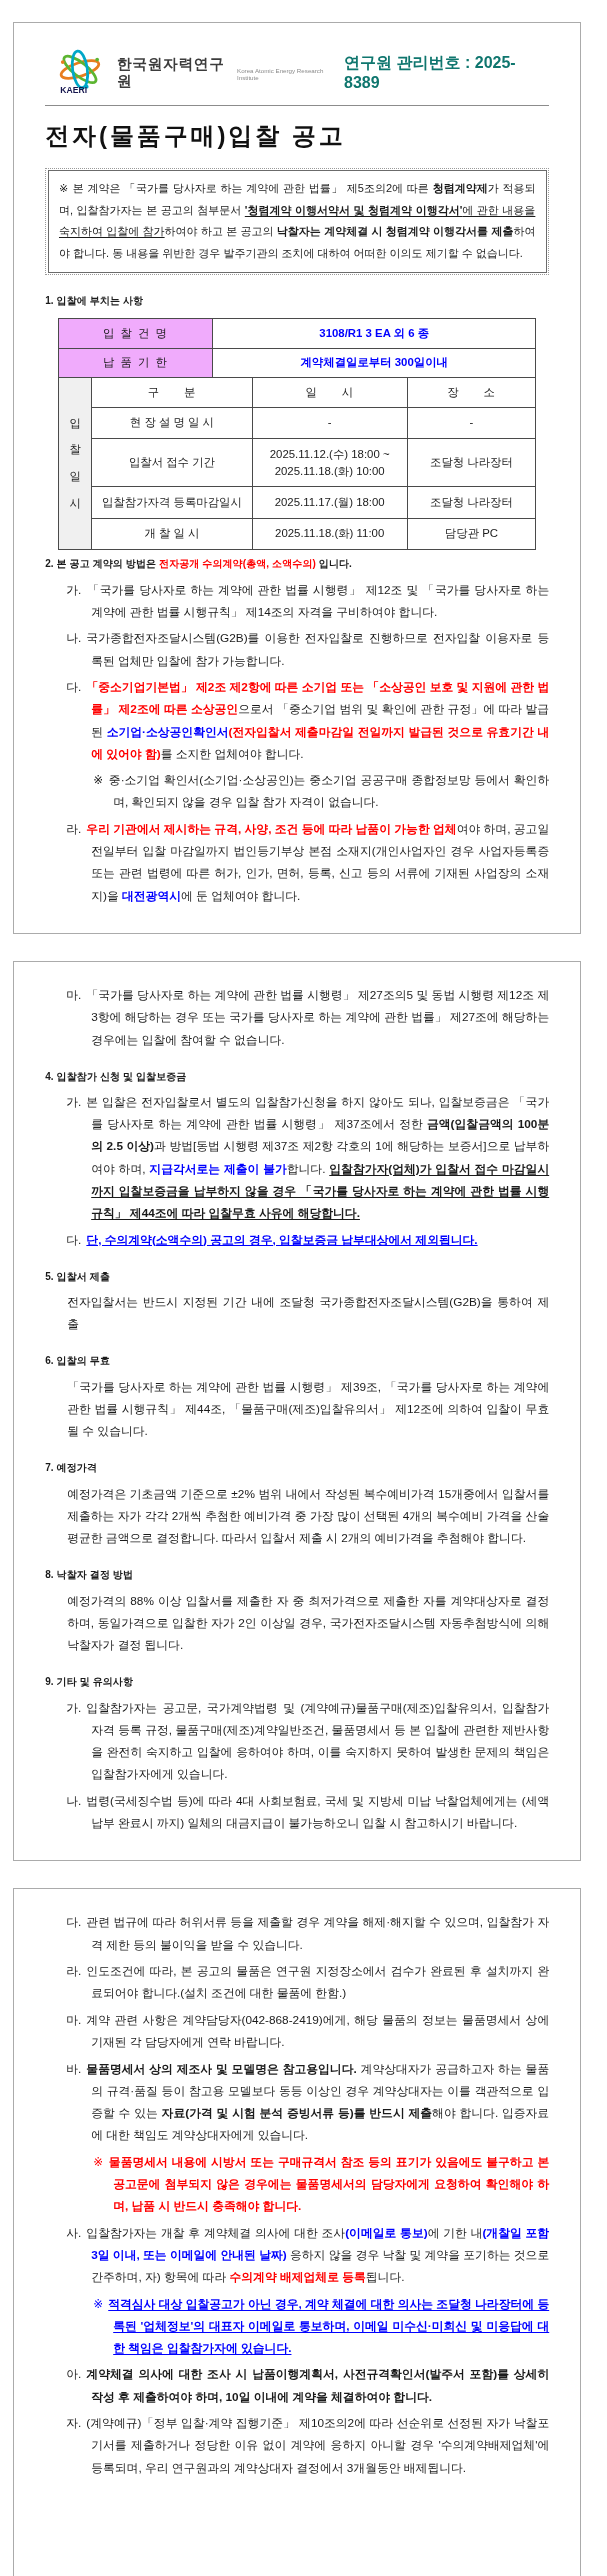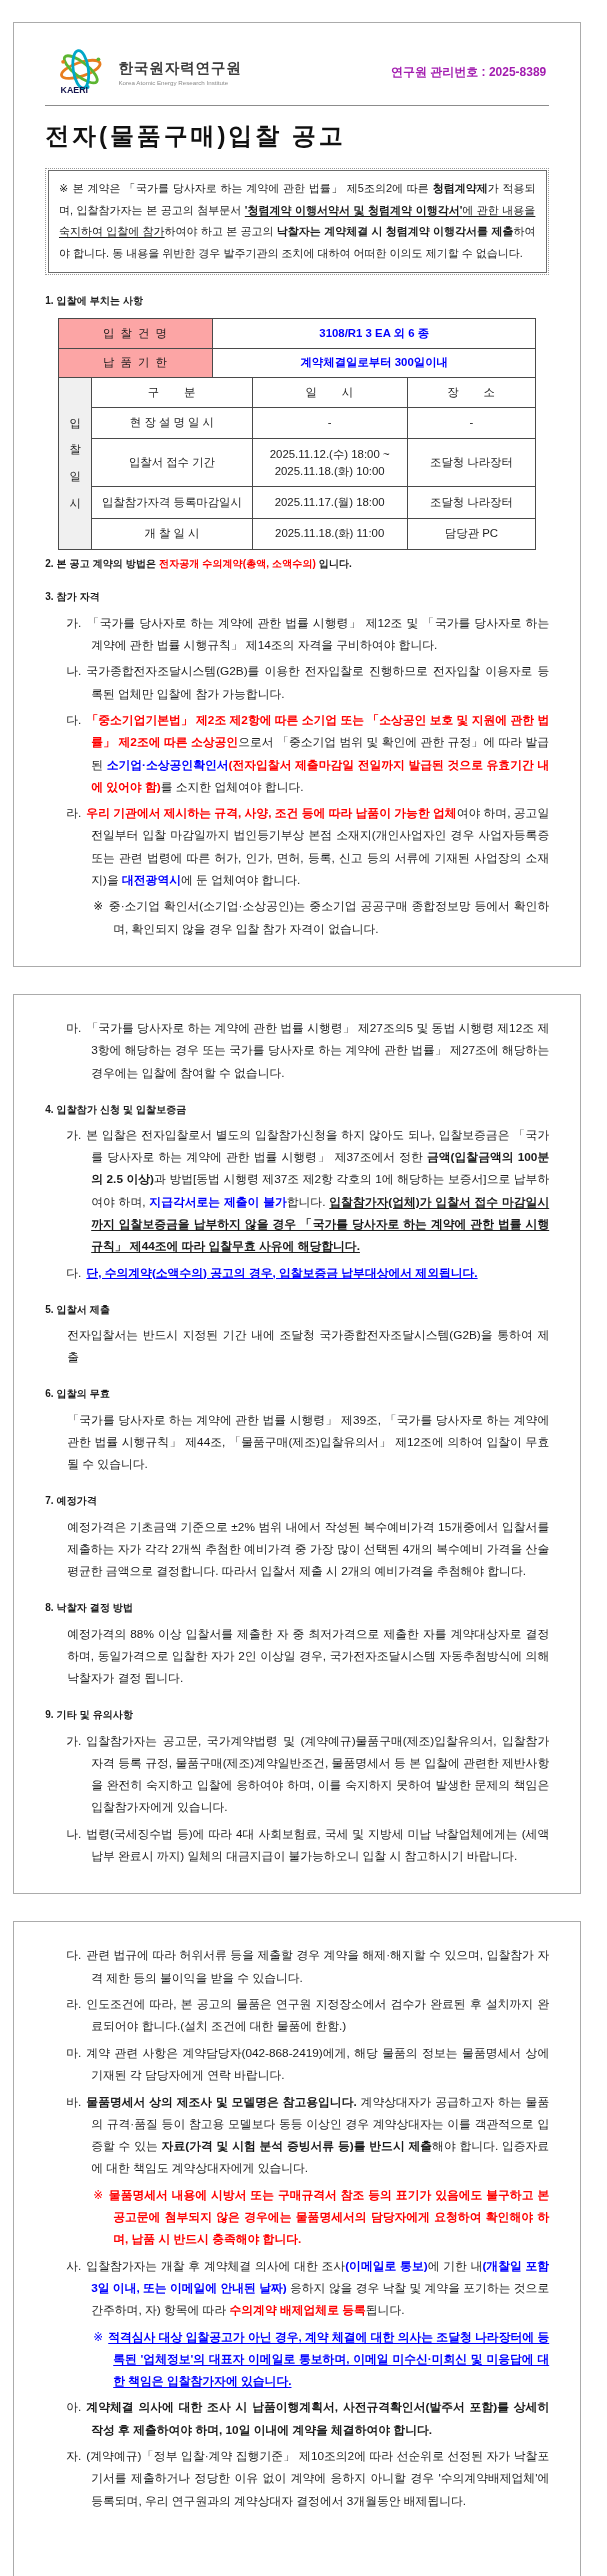--- a/index.html
+++ b/index.html
@@ -7,24 +7,24 @@
   .doc-wrap{padding-top:22px;padding-bottom:17.6px;}
   .page{box-sizing:border-box;width:568px;margin:0 0 27px 13.2px;border:0.7px solid #ababab;background:#fff;padding:20.6px 31px 22px 31px;}
   .page:last-child{margin-bottom:0;}
   #page-1{min-height:822px;}
   #page-2{min-height:831px;}
   #page-3{min-height:829px;}
 
   
   .logo-row{display:flex;justify-content:space-between;align-items:center;padding:5.9px 2.9px 7.4px 2.9px;}
   .logo-group{display:flex;align-items:center;gap:7.4px;}
-  .org-names{display:flex;flex-direction:column;line-height:1.15;}
+  .org-names{display:flex;flex-direction:row;line-height:1.15;align-items:center;}
   .org-kr{font-size:14.7px;font-weight:bold;color:#3c3c3c;letter-spacing:0.7px;}
   .org-en{font-size:6.2px;color:#8a8a8a;margin-top:1.5px;}
-  .mgmt-no{font-size:12px;font-weight:bold;color:#a21caf;}
+  .mgmt-no{font-size:16px;font-weight:bold;color:#0f766e;}
   .header-rule{border-top:1.5px solid #8c8c8c;margin:1.5px 0 13.2px 0;}
   .doc-title{text-align:left;font-size:24px;font-weight:bold;letter-spacing:2.9px;margin:4.4px 0 16px 0;color:#111;}
 
   
   .notice-outer{border:1.5px dotted #9a9a9a;padding:1.5px;margin:0 0 19px 0;}
   .notice-box{border:0.7px solid #6b6b6b;padding:7.4px 10.3px;font-size:11px;line-height:1.95;text-align:justify;}
 
   
   .sec-h{font-size:10px;font-weight:bold;margin:19px 0 7.4px 0;letter-spacing:0.1px;}
   .blocks > .sec-h:first-child{margin-top:4.4px;}
@@ -32,21 +32,21 @@
   .para .hang{margin-right:5.1px;}
   .para.lv1{padding-left:46px;text-indent:-25px;}
   .para.lv2{padding-left:68px;text-indent:-20px;}
   .para.plain{padding-left:22px;text-indent:0;}
   .b{font-weight:bold;}
   .u{text-decoration:underline;text-underline-offset:2.2px;}
 
   
   .btable{width:476px;margin:10.3px auto 7.4px auto;border:1.5px solid #4a4a4a;font-size:11.4px;}
   .bt-row{display:flex;border-bottom:0.7px solid #4a4a4a;}
-  .bt-row .lbl{width:153px;background:#fca5a5;text-align:center;padding:6.6px 0;border-right:0.7px solid #4a4a4a;letter-spacing:1.5px;}
+  .bt-row .lbl{width:153px;background:#f0abfc;text-align:center;padding:6.6px 0;border-right:0.7px solid #4a4a4a;letter-spacing:1.5px;}
   .bt-row .val{flex:1;text-align:center;padding:6.6px 0;color:var(--blue,#0000ff);font-weight:bold;}
   .bt-main{display:flex;}
   .vlabel{width:32px;background:#f0f0f0;border-right:0.7px solid #4a4a4a;display:flex;flex-direction:column;align-items:center;justify-content:center;gap:11.8px;font-size:11.4px;padding:8.8px 0;}
   .bt-grid{flex:1;display:grid;grid-template-columns:36% 35% 29%;}
   .bt-grid .cell{display:flex;align-items:center;justify-content:center;text-align:center;padding:6.6px 2.9px;white-space:pre-line;border-top:0.7px solid #4a4a4a;line-height:1.5;}
   .bt-grid .cell.ch{border-top:none;padding:5.9px 2.9px;letter-spacing:0.7px;}
   .bt-grid .cell.c2,.bt-grid .cell.c3{border-left:0.7px solid #4a4a4a;}
 
   
   .kaeri-logo{width:63px;height:47px;}
@@ -120,26 +120,25 @@
             <div class="cell cd c3">조달청 나라장터</div>
             <div class="cell cd c1">개 찰 일 시</div>
             <div class="cell cd c2">2025.11.18.(화) 11:00</div>
             <div class="cell cd c3">담당관 PC</div>
           </div>
       </div>
     </div>
 
     <div class="blocks">
         <div class="sec-h"><span class="b">2. 본 공고 계약의 방법은 </span><span class="b" style="color: rgb(255, 0, 0);">전자공개 수의계약(총액, 소액수의)</span><span class="b"> 입니다.</span></div>
-        <div class="sec-h">3. 참가 자격</div>
         <div class="para lv1"><span class="hang">가.</span><span>「국가를 당사자로 하는 계약에 관한 법률 시행령」 제12조 및 「국가를 당사자로 하는 계약에 관한 법률 시행규칙」 제14조의 자격을 구비하여야 합니다.</span></div>
         <div class="para lv1"><span class="hang">나.</span><span>국가종합전자조달시스템(G2B)를 이용한 전자입찰로 진행하므로 전자입찰 이용자로 등록된 업체만 입찰에 참가 가능합니다.</span></div>
         <div class="para lv1"><span class="hang">다.</span><span class="b" style="color: rgb(255, 0, 0);">「중소기업기본법」 제2조 제2항에 따른 소기업 또는 「소상공인 보호 및 지원에 관한 법률」 제2조에 따른 소상공인</span><span>으로서 「중소기업 범위 및 확인에 관한 규정」에 따라 발급된 </span><span class="b" style="color: rgb(0, 0, 255);">소기업·소상공인확인서</span><span class="b" style="color: rgb(255, 0, 0);">(전자입찰서 제출마감일 전일까지 발급된 것으로 유효기간 내에 있어야 함)</span><span>를 소지한 업체여야 합니다.</span></div>
+        <div class="para lv2"><span class="hang">※</span><span>중·소기업 확인서(소기업·소상공인)는 중소기업 공공구매 종합정보망 등에서 확인하며, 확인되지 않을 경우 입찰 참가 자격이 없습니다.</span></div>
         <div class="para lv1"><span class="hang">라.</span><span class="b" style="color: rgb(255, 0, 0);">우리 기관에서 제시하는 규격, 사양, 조건 등에 따라 납품이 가능한 업체</span><span>여야 하며, 공고일 전일부터 입찰 마감일까지 법인등기부상 본점 소재지(개인사업자인 경우 사업자등록증 또는 관련 법령에 따른 허가, 인가, 면허, 등록, 신고 등의 서류에 기재된 사업장의 소재지)을 </span><span class="b" style="color: rgb(0, 0, 255);">대전광역시</span><span>에 둔 업체여야 합니다.</span></div>
-        <div class="para lv2"><span class="hang">※</span><span>중·소기업 확인서(소기업·소상공인)는 중소기업 공공구매 종합정보망 등에서 확인하며, 확인되지 않을 경우 입찰 참가 자격이 없습니다.</span></div>
       </div>
   </div>
 
   <div class="page" id="page-2">
     <div class="blocks">
         <div class="para lv1"><span class="hang">마.</span><span>「국가를 당사자로 하는 계약에 관한 법률 시행령」 제27조의5 및 동법 시행령 제12조 제3항에 해당하는 경우 또는 국가를 당사자로 하는 계약에 관한 법률」 제27조에 해당하는 경우에는 입찰에 참여할 수 없습니다.</span></div>
         <div class="sec-h">4. 입찰참가 신청 및 입찰보증금</div>
         <div class="para lv1"><span class="hang">가.</span><span>본 입찰은 전자입찰로서 별도의 입찰참가신청을 하지 않아도 되나, 입찰보증금은 「국가를 당사자로 하는 계약에 관한 법률 시행령」 제37조에서 정한 </span><span class="b">금액(입찰금액의 100분의 2.5 이상)</span><span>과 방법[동법 시행령 제37조 제2항 각호의 1에 해당하는 보증서]으로 납부하여야 하며, </span><span class="b" style="color: rgb(0, 0, 255);">지급각서로는 제출이 불가</span><span>합니다. </span><span class="b u">입찰참가자(업체)가 입찰서 접수 마감일시까지 입찰보증금을 납부하지 않을 경우 「국가를 당사자로 하는 계약에 관한 법률 시행규칙」 제44조에 따라 입찰무효 사유에 해당합니다.</span></div>
         <div class="para lv1"><span class="hang">다.</span><span class="b" style="color: rgb(0, 0, 255); text-decoration: underline;">단, 수의계약(소액수의) 공고의 경우, 입찰보증금 납부대상에서 제외됩니다.</span></div>
         <div class="sec-h">5. 입찰서 제출</div>

